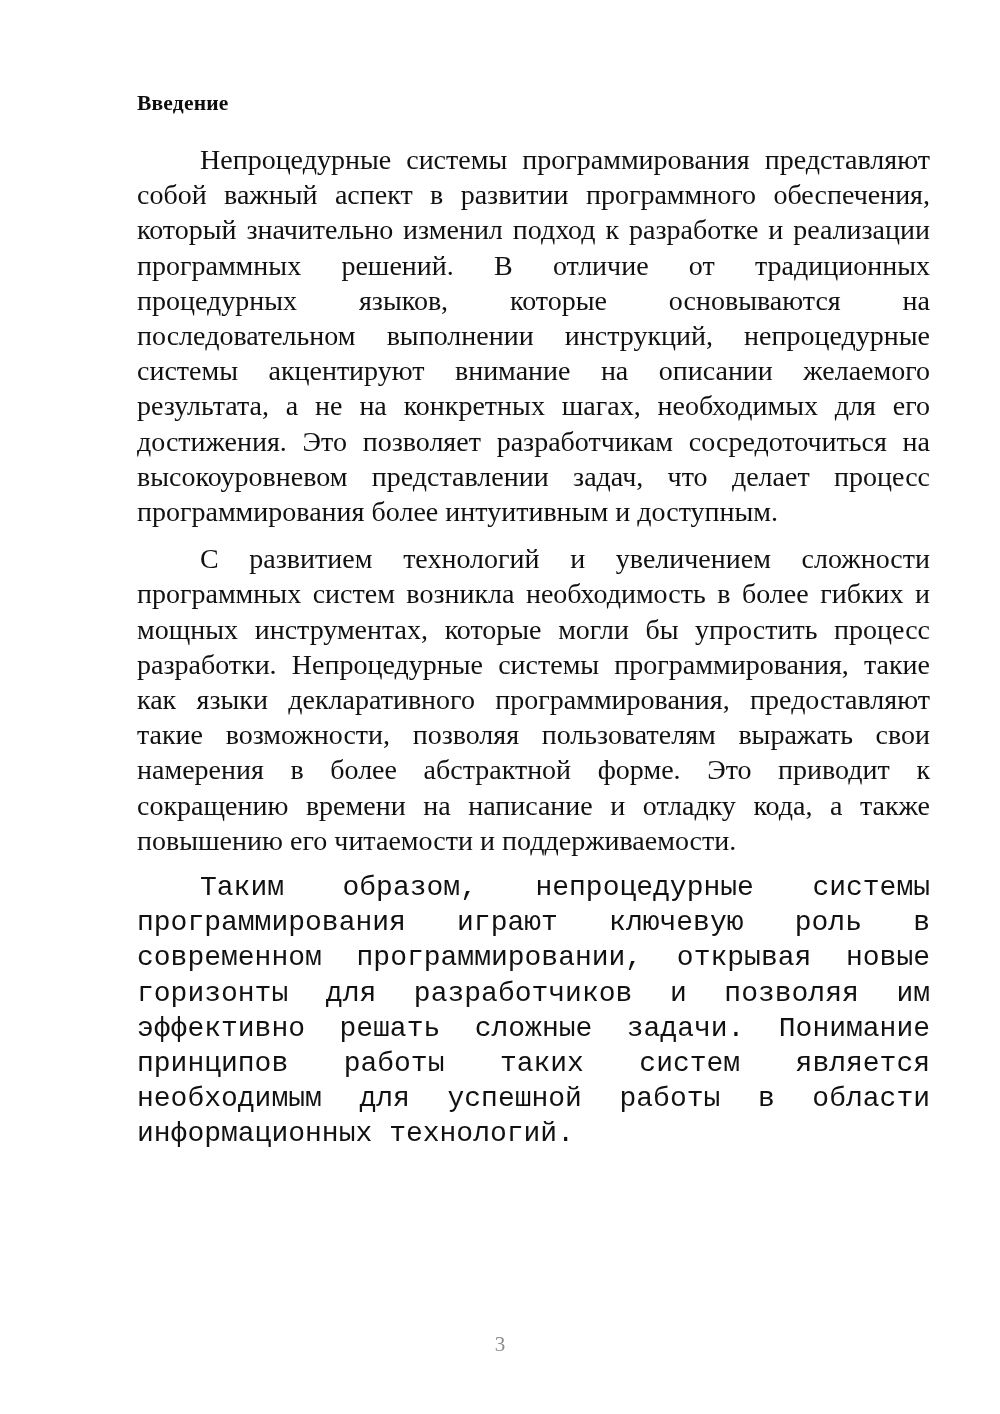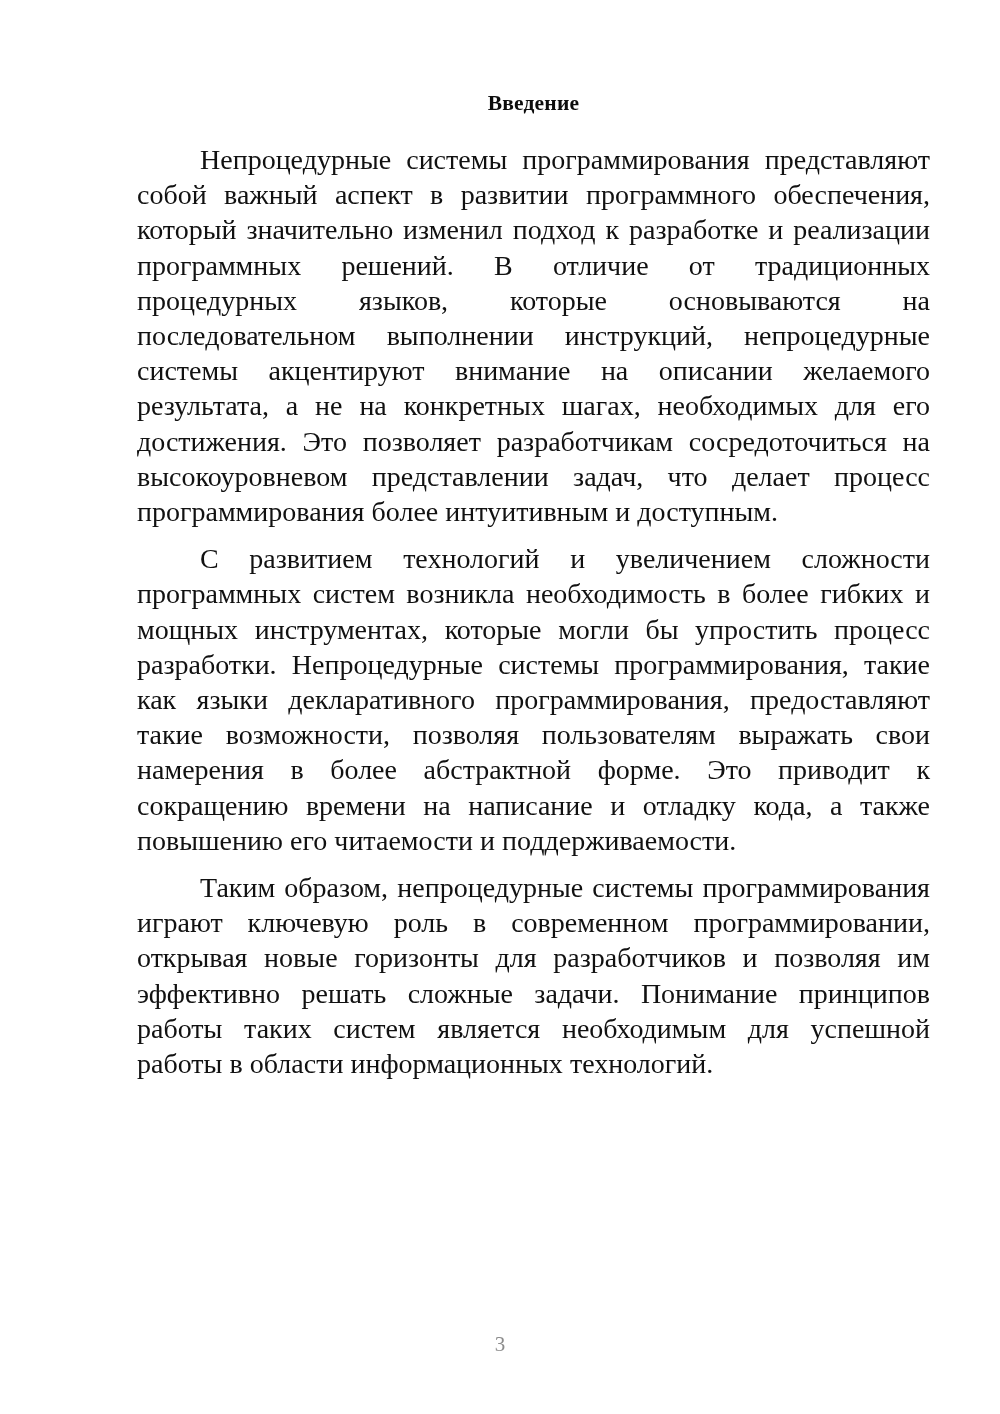--- a/index.html
+++ b/index.html
@@ -28,21 +28,21 @@
   .content {
     position: absolute;
     left: 137px;
     top: 88px;
     width: 793px;
   }
 
   .doc-title {
     font-size: 21.5px;
     font-weight: bold;
-    text-align: center;
+    text-align: left;
     letter-spacing: 0.2px;
     margin: 0 0 24px 0;
     line-height: 30px;
     color: #0d0d0d;
   }
 
   .para {
     font-size: 28px;
     line-height: 35.2px;
     text-align: justify;
@@ -50,20 +50,21 @@
     text-indent: 63px;
     margin: 0 0 12px 0;
     color: #111111;
     hyphens: none;
     -webkit-hyphens: none;
     word-spacing: 0.1px;
   }
 
   .para:last-of-type {
     margin-bottom: 16px;
+    font-family: Liberation Mono, monospace;
   }
 
   .page-number {
     position: absolute;
     left: 0;
     right: 0;
     top: 1331px;
     text-align: center;
     font-size: 21px;
     line-height: 26px;

